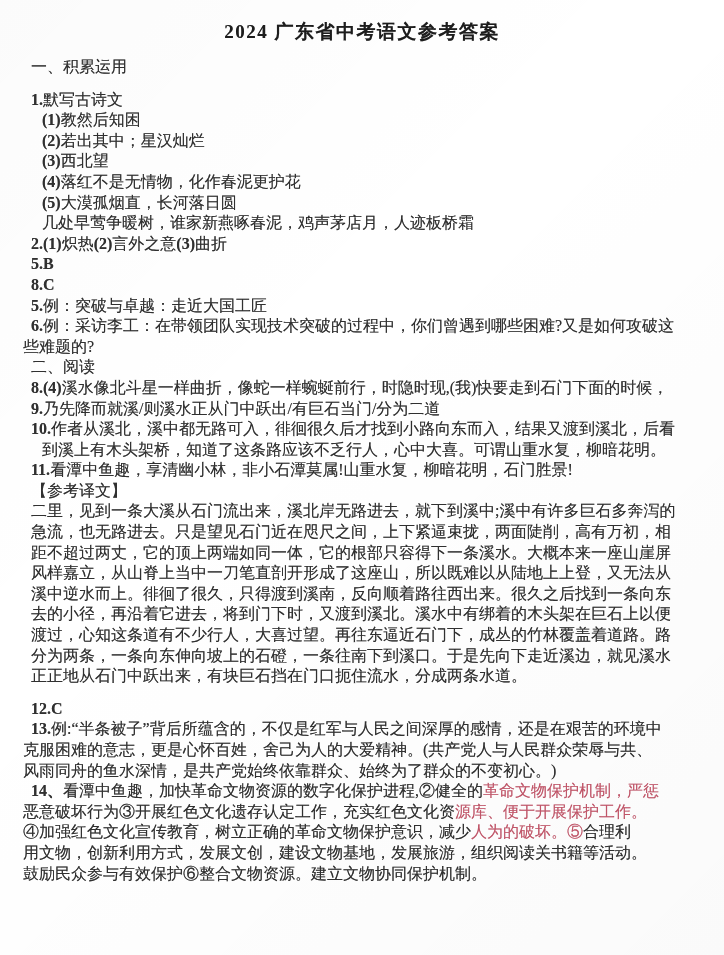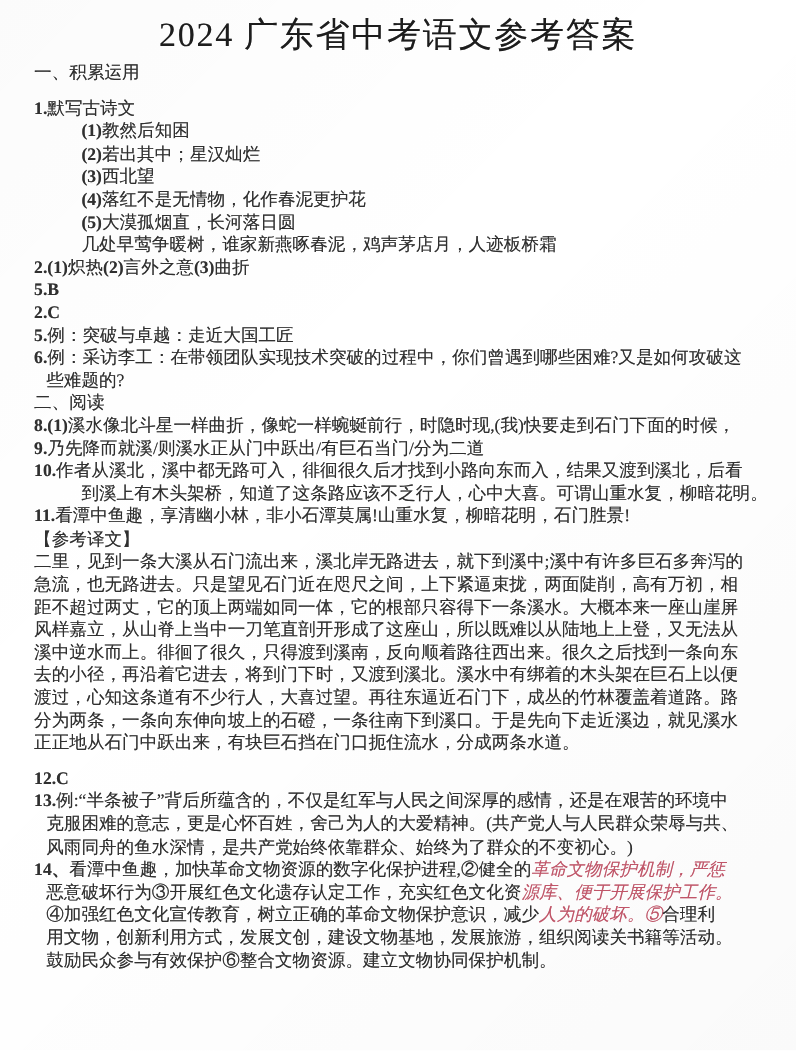--- a/index.html
+++ b/index.html
@@ -7,62 +7,62 @@
     width:724px;height:955px;overflow:hidden;
     background:#ffffff;
     font-family:"Liberation Serif","DejaVu Serif",serif;
   }
   .page{
     width:724px;height:955px;
     background:linear-gradient(135deg, rgba(0,0,0,0.015) 0%, rgba(0,0,0,0) 40%, rgba(0,0,0,0.02) 100%);
     padding-top:10px;box-sizing:border-box;
   }
   h1.title{
-    font-size:31px;font-weight:normal;text-align:center;
+    font-size:19px;font-weight:bold;text-align:center;
     margin:6px 0 9px 0;line-height:32px;color:#1d1d1d;
     letter-spacing:1.5px;
     text-shadow:0 0 0.6px rgba(30,30,30,0.5);
   }
   .doc-body{width:628px;}
   .line{
     font-size:16px;line-height:20.6px;height:20.6px;
     white-space:nowrap;color:#303030;
     text-shadow:0 0 0.55px rgba(45,45,45,0.55);
   }
   .section{padding-left:31px;}
   .item{padding-left:31px;}
-  .sub{padding-left:57px;margin-left:17px;}
-  .cont{padding-left:42px;}
+  .sub{padding-left:42px;}
+  .cont{padding-left:23px;}
   .sub2{padding-left:31px;}
   .gap{margin-top:12px;}
   .b{font-weight:bold;}
-  .r{color:var(--red-color,#c05568);text-shadow:0 0 0.55px rgba(180,75,95,0.45);font-style:italic;}
+  .r{color:var(--red-color,#c05568);text-shadow:0 0 0.55px rgba(180,75,95,0.45);}
 </style>
 </head>
 <body>
 
 <div class="page">
   <h1 class="title">2024 广东省中考语文参考答案</h1>
   <div class="doc-body" style="color: rgb(48, 48, 48);">
       <div class="line section"><span>一、积累运用</span></div>
       <div class="line item gap"><span class="b">1.</span><span>默写古诗文</span></div>
       <div class="line sub"><span class="b">(1)</span><span>教然后知困</span></div>
       <div class="line sub"><span class="b">(2)</span><span>若出其中；星汉灿烂</span></div>
       <div class="line sub"><span class="b">(3)</span><span>西北望</span></div>
       <div class="line sub"><span class="b">(4)</span><span>落红不是无情物，化作春泥更护花</span></div>
       <div class="line sub"><span class="b">(5)</span><span>大漠孤烟直，长河落日圆</span></div>
       <div class="line sub"><span>几处早莺争暖树，谁家新燕啄春泥，鸡声茅店月，人迹板桥霜</span></div>
       <div class="line item"><span class="b">2.(1)</span><span>炽热</span><span class="b">(2)</span><span>言外之意</span><span class="b">(3)</span><span>曲折</span></div>
       <div class="line item"><span class="b">5.B</span></div>
-      <div class="line item"><span class="b">2.C</span></div>
+      <div class="line item"><span class="b">8.C</span></div>
       <div class="line item"><span class="b">5.</span><span>例：突破与卓越：走近大国工匠</span></div>
       <div class="line item"><span class="b">6.</span><span>例：采访李工：在带领团队实现技术突破的过程中，你们曾遇到哪些困难?又是如何攻破这</span></div>
       <div class="line cont"><span>些难题的?</span></div>
       <div class="line section"><span>二、阅读</span></div>
-      <div class="line item"><span class="b">8.(1)</span><span>溪水像北斗星一样曲折，像蛇一样蜿蜒前行，时隐时现,(我)快要走到石门下面的时候，</span></div>
+      <div class="line item"><span class="b">8.(4)</span><span>溪水像北斗星一样曲折，像蛇一样蜿蜒前行，时隐时现,(我)快要走到石门下面的时候，</span></div>
       <div class="line item"><span class="b">9.</span><span>乃先降而就溪/则溪水正从门中跃出/有巨石当门/分为二道</span></div>
       <div class="line item"><span class="b">10.</span><span>作者从溪北，溪中都无路可入，徘徊很久后才找到小路向东而入，结果又渡到溪北，后看</span></div>
       <div class="line sub"><span>到溪上有木头架桥，知道了这条路应该不乏行人，心中大喜。可谓山重水复，柳暗花明。</span></div>
       <div class="line sub2"><span class="b">11.</span><span>看潭中鱼趣，享清幽小林，非小石潭莫属!山重水复，柳暗花明，石门胜景!</span></div>
       <div class="line item"><span>【参考译文】</span></div>
       <div class="line item"><span>二里，见到一条大溪从石门流出来，溪北岸无路进去，就下到溪中;溪中有许多巨石多奔泻的</span></div>
       <div class="line item"><span>急流，也无路进去。只是望见石门近在咫尺之间，上下紧逼束拢，两面陡削，高有万初，相</span></div>
       <div class="line item"><span>距不超过两丈，它的顶上两端如同一体，它的根部只容得下一条溪水。大概本来一座山崖屏</span></div>
       <div class="line item"><span>风样嘉立，从山脊上当中一刀笔直剖开形成了这座山，所以既难以从陆地上上登，又无法从</span></div>
       <div class="line item"><span>溪中逆水而上。徘徊了很久，只得渡到溪南，反向顺着路往西出来。很久之后找到一条向东</span></div>

